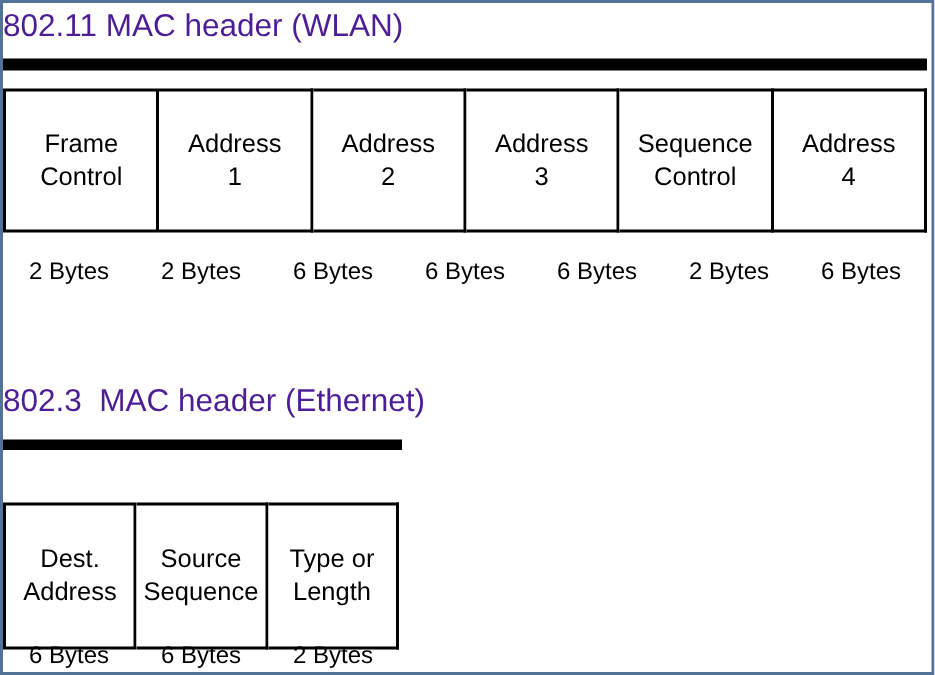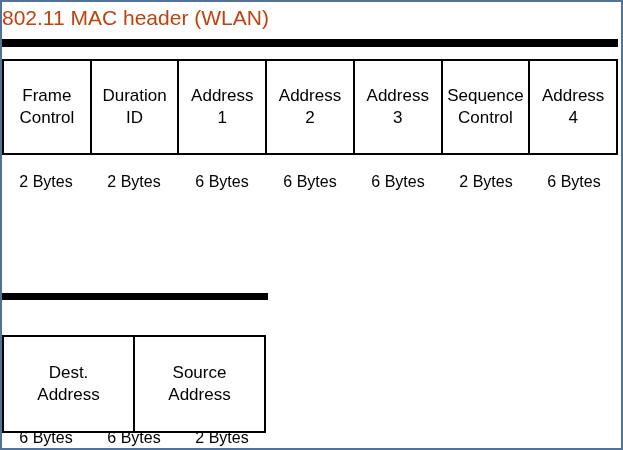--- a/index.html
+++ b/index.html
@@ -17,21 +17,21 @@
     font-family: "Liberation Sans", sans-serif;
     color: #000000;
     overflow: hidden;
   }
   .section-title {
     position: absolute;
     left: 0px;
     font-size: 21px;
     line-height: 28px;
     white-space: pre;
-    color: #c2410c;
+    color: #4c1d95;
   }
   .title-wlan  { top: 2px; }
   .title-eth   { top: 252px; }
   .title-rule {
     position: absolute;
     background: #000000;
   }
   .rule-wlan { left: 0px; top: 37px; width: 616px; height: 8px; }
   .rule-eth  { left: 0px; top: 291px; width: 266px; height: 7px; }
   .mac-table {
@@ -74,22 +74,20 @@
 <body>
 
 <div class="canvas">
 
   <div class="section-title title-wlan">802.11 MAC header (WLAN)</div>
   <div class="title-rule rule-wlan"></div>
 
   <div class="mac-table table-wlan">
     <div class="mac-cell">Frame
 Control</div>
-    <div class="mac-cell">Duration
-ID</div>
     <div class="mac-cell">Address
 1</div>
     <div class="mac-cell">Address
 2</div>
     <div class="mac-cell">Address
 3</div>
     <div class="mac-cell">Sequence
 Control</div>
     <div class="mac-cell">Address
 4</div>
@@ -98,27 +96,30 @@
   <div class="bytes-row bytes-wlan">
     <div class="bytes-cell">2 Bytes</div>
     <div class="bytes-cell">2 Bytes</div>
     <div class="bytes-cell">6 Bytes</div>
     <div class="bytes-cell">6 Bytes</div>
     <div class="bytes-cell">6 Bytes</div>
     <div class="bytes-cell">2 Bytes</div>
     <div class="bytes-cell">6 Bytes</div>
   </div>
 
+  <div class="section-title title-eth">802.3  MAC header (Ethernet)</div>
   <div class="title-rule rule-eth"></div>
 
   <div class="mac-table table-eth">
     <div class="mac-cell">Dest.
 Address</div>
     <div class="mac-cell">Source
-Address</div>
+Sequence</div>
+    <div class="mac-cell">Type or
+Length</div>
   </div>
 
   <div class="bytes-row bytes-eth">
     <div class="bytes-cell">6 Bytes</div>
     <div class="bytes-cell">6 Bytes</div>
     <div class="bytes-cell">2 Bytes</div>
   </div>
 
 </div>
 

